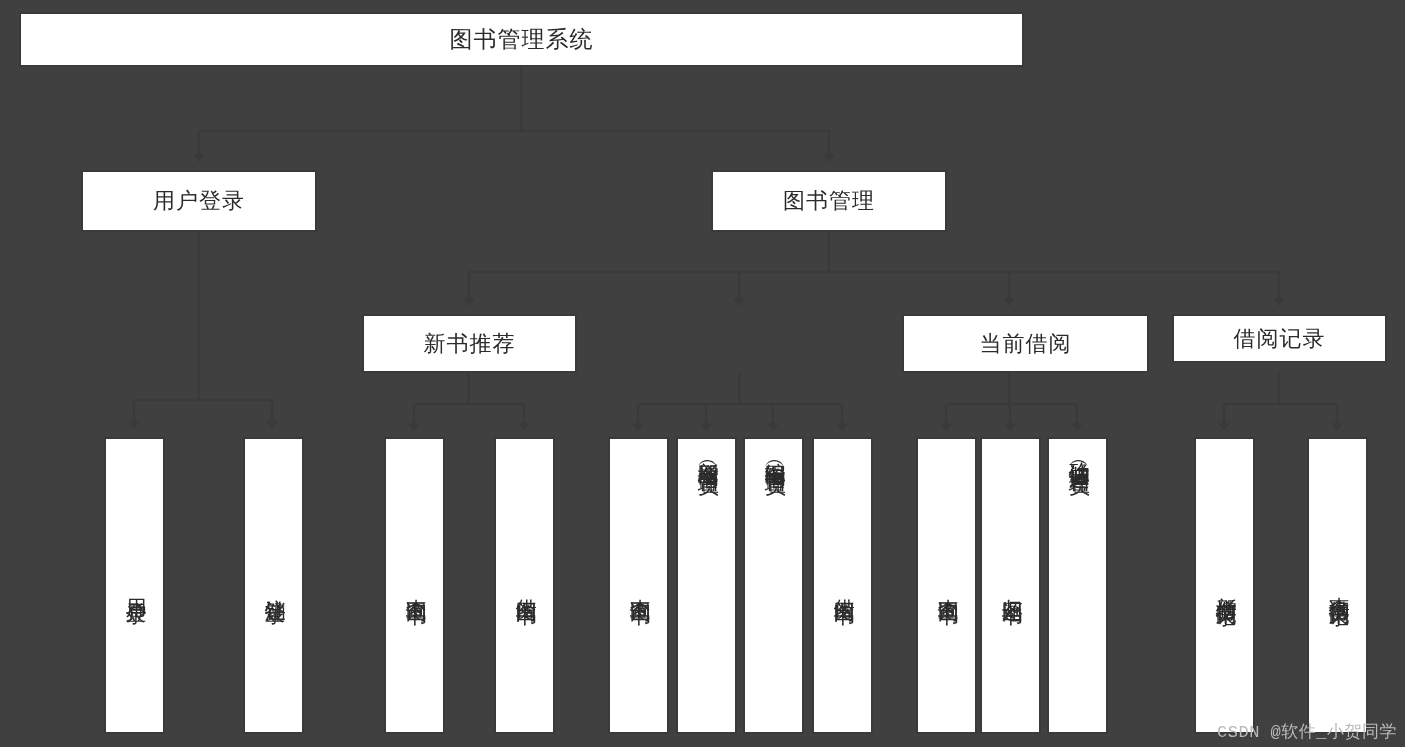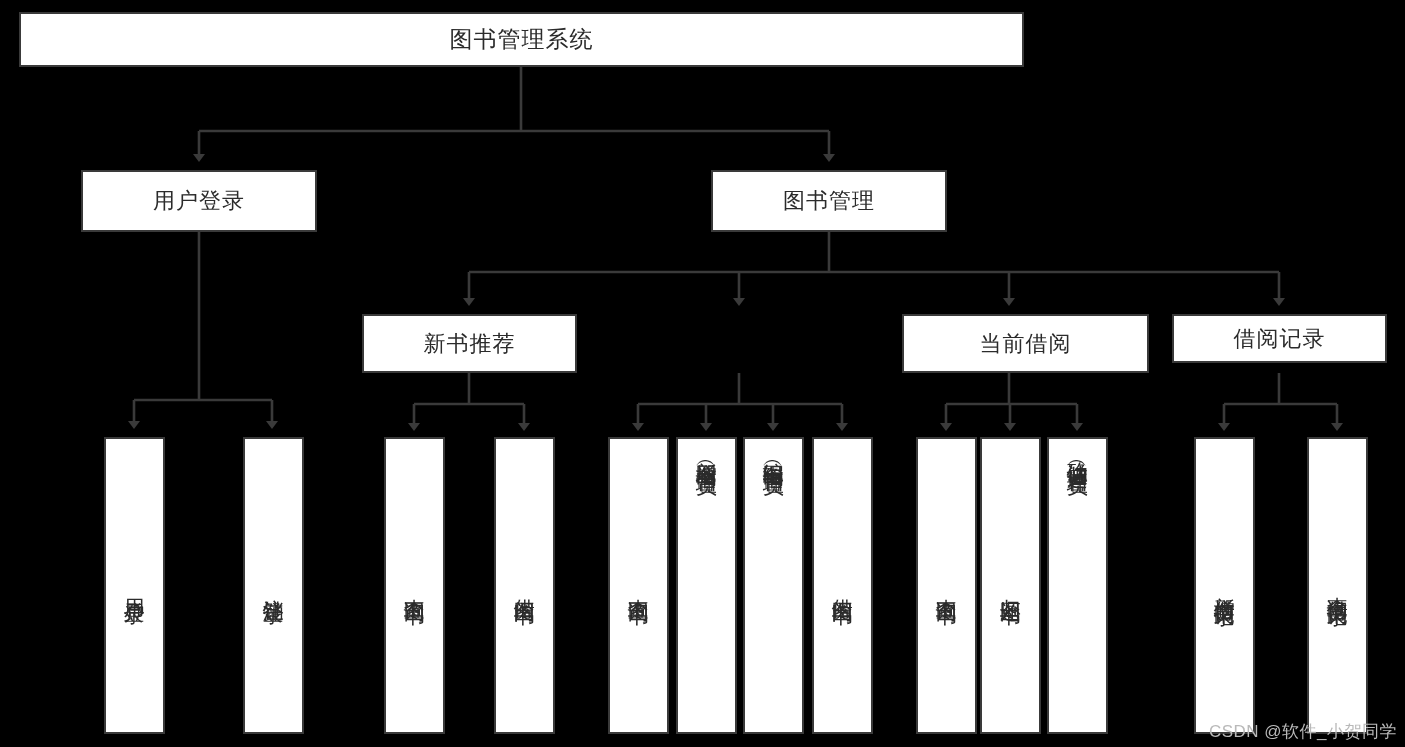--- a/index.html
+++ b/index.html
@@ -10,21 +10,22 @@
   body {
     width: 1405px;
     height: 747px;
     font-family: "Liberation Sans", "DejaVu Sans", sans-serif;
     overflow: hidden;
   }
   #diagram-root {
     position: relative;
     width: 1405px;
     height: 747px;
-    background: #000000;
+    background: #404040;
+    font-family: Liberation Mono, monospace;
   }
   svg.connectors {
     position: absolute;
     left: 0;
     top: 0;
     width: 1405px;
     height: 747px;
     pointer-events: none;
   }
   .node {

